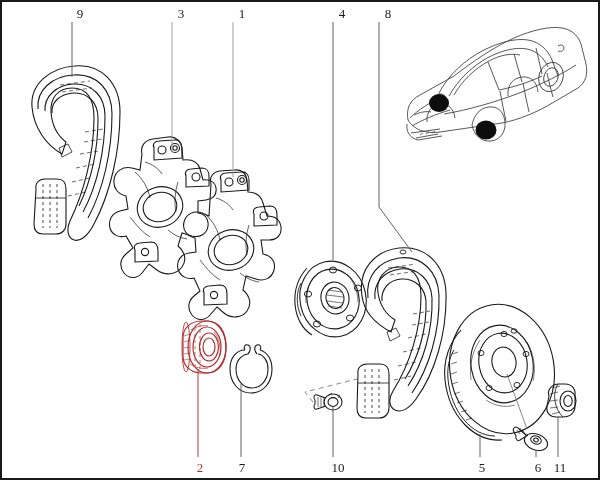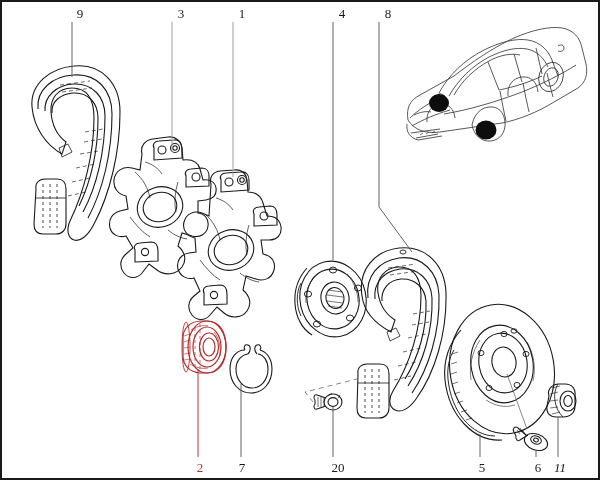--- a/index.html
+++ b/index.html
@@ -360,18 +360,18 @@
   </svg>
 
   <div id="labels">
       <div class="lbl" style="left: 66px; top: 5px;">9</div>
       <div class="lbl" style="left: 167px; top: 5px;">3</div>
       <div class="lbl" style="left: 228px; top: 5px;">1</div>
       <div class="lbl" style="left: 328px; top: 5px;">4</div>
       <div class="lbl" style="left: 374px; top: 5px;">8</div>
       <div class="lbl hl" style="left: 186px; top: 459px;">2</div>
       <div class="lbl" style="left: 228px; top: 459px;">7</div>
-      <div class="lbl" style="left: 324px; top: 459px;">20</div>
+      <div class="lbl" style="left: 324px; top: 459px;">10</div>
       <div class="lbl" style="left: 468px; top: 459px;">5</div>
       <div class="lbl" style="left: 524px; top: 459px;">6</div>
-      <div class="lbl" style="left: 546px; top: 459px; font-style: italic;">11</div>
+      <div class="lbl" style="left: 546px; top: 459px;">11</div>
     </div>
 </div>
 
 </body></html>

